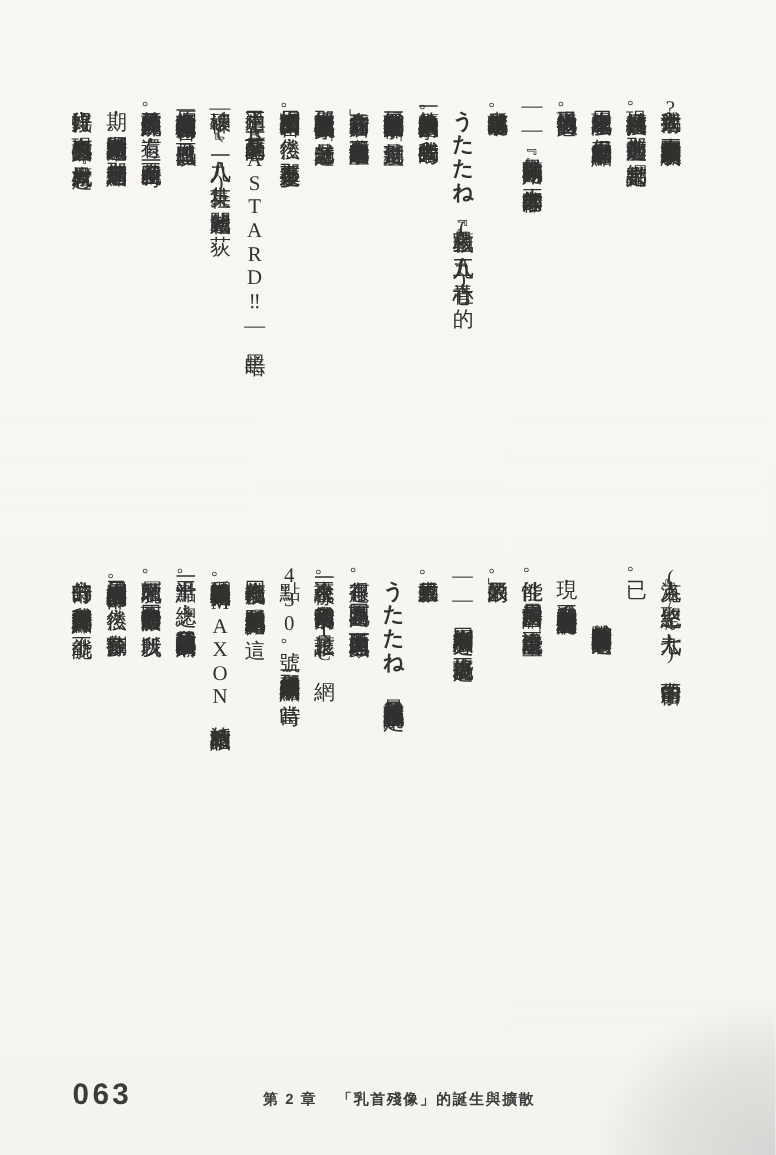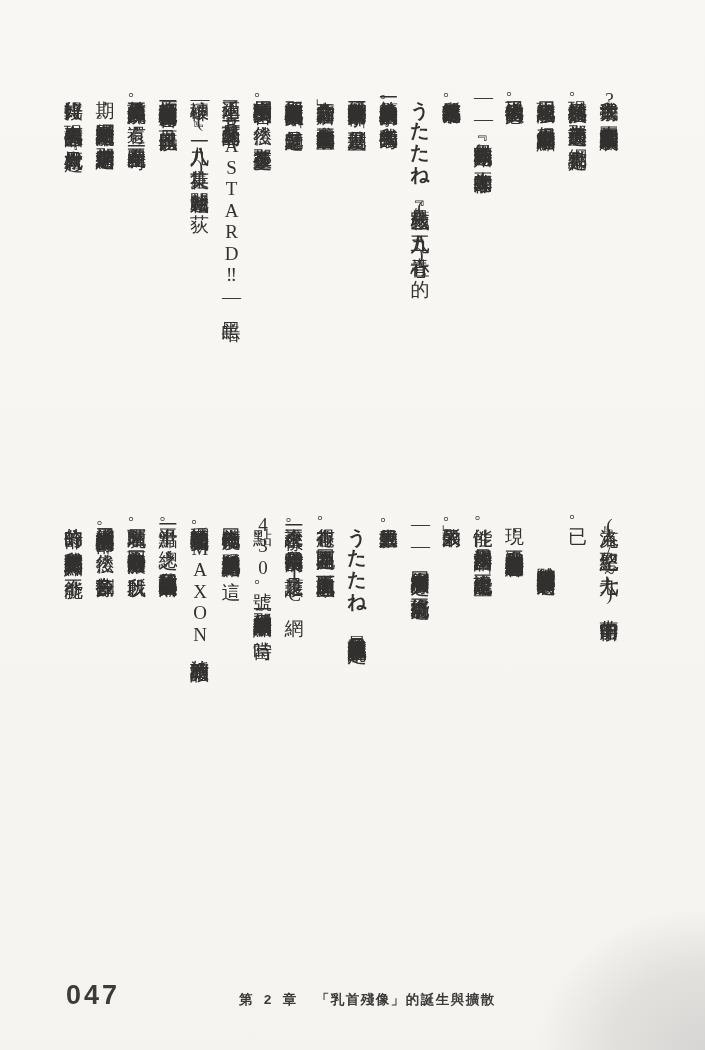--- a/index.html
+++ b/index.html
@@ -47,21 +47,21 @@
     font-family: "Liberation Sans", "DejaVu Sans", sans-serif;
     font-weight: 700;
     font-size: 27px;
     letter-spacing: 3px;
     color: #3d3b3a;
   }
   .footer-chapter {
     position: absolute;
     left: 239px;
     top: 991px;
-    font-family: Liberation Mono, monospace;
+    font-family: Liberation Sans, sans-serif;
     font-weight: 700;
     font-size: 13.5px;
     letter-spacing: 1.5px;
     color: #3d3b3a;
     white-space: nowrap;
     text-align: right;
   }
   .footer-chapter .gap { display: inline-block; width: 18px; }
   .page-curl {
     position: absolute;
@@ -114,21 +114,21 @@
       <div class="col">來說會不一樣。我當時最常使用的,應該是IC網</div>
       <div class="col">點430號。那是一種很細的帶狀漸層網點,當時</div>
       <div class="col">因為精度比較低,所以跟其他型號的網點相比,這</div>
       <div class="col">種網點的濃淡變化很大。MAXON的話應該稍微</div>
       <div class="col">平滑一點。總之,我就想說用這種濃淡差較大的漸</div>
       <div class="col">層來貼乳頭。因為曲面的轉彎處陰影最濃,所以我</div>
       <div class="col">就用了漸層網點上較濃的部分。然後,在割掉多餘</div>
       <div class="col">的部分時,我突然想到如果貼得更大片點,不就能</div>
     </div>
 
-  <div class="page-number">047</div>
+  <div class="page-number">063</div>
 
   <div class="footer-chapter">
     <span>第 2 章</span><span class="gap"></span><span>「乳首殘像」的誕生與擴散</span>
   </div>
 
   <div class="page-curl"></div>
 
 </div>
 
 </body></html>

